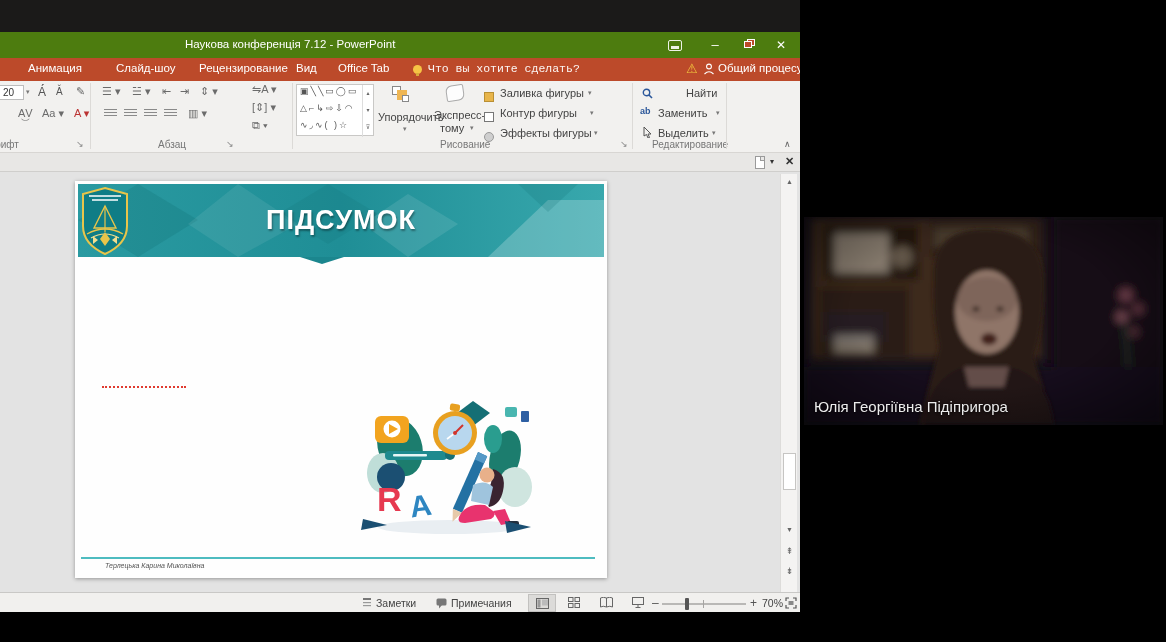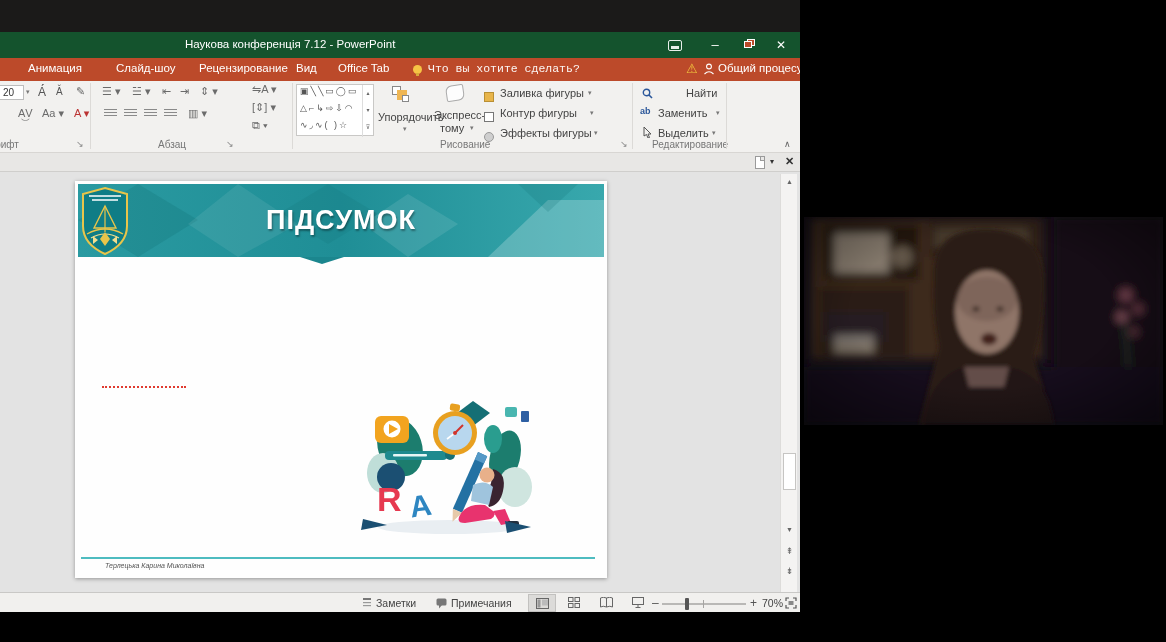--- a/index.html
+++ b/index.html
@@ -5,21 +5,21 @@
   * { margin:0; padding:0; box-sizing:border-box; }
   html,body { width:1166px; height:642px; overflow:hidden; background:#000;
               font-family:"Liberation Sans", sans-serif; }
   .abs { position:absolute; }
 
   
   #share { position:absolute; left:0; top:0; width:800px; height:642px; background:#000; }
   #topstrip { left:0; top:0; width:800px; height:32px; background:#1b1a19; }
 
   
-  #titlebar { left:0; top:32px; width:940px; height:26px; background:#14532d; color:#fff; }
+  #titlebar { left:0; top:32px; width:940px; height:26px; background:#4d7c0f; color:#fff; }
   #titlebar .title { left:185px; top:6px; font-size:11.5px; color:#fff; white-space:nowrap; }
   .winbtn { top:4px; width:26px; height:18px; text-align:center; color:#fff; font-size:13px; line-height:18px; }
   #ribbon-display-icon { left:668px; top:8px; width:14px; height:11px; border:1px solid rgba(255,255,255,.9); border-radius:2px; }
   #ribbon-display-icon::after { content:""; position:absolute; left:2px; bottom:1px; width:8px; height:3px; background:rgba(255,255,255,.9); }
   #min-btn { left:702px; }
   #restore-btn { left:736px; }
   #restore-btn .sq { position:absolute; left:8px; top:5px; width:8px; height:7px; border:1px solid #fff; background:#bc4a2a; }
   #restore-btn .sq2 { left:11px; top:3px; }
   #close-btn { left:768px; font-size:12px; }
 
@@ -414,14 +414,15 @@
         <ellipse cx="183" cy="95" rx="32" ry="42" fill="#8f7468"></ellipse>
         <ellipse cx="183" cy="82" rx="30" ry="22" fill="#6e564b" opacity="0.5"></ellipse>
         <ellipse cx="172" cy="92" rx="3.5" ry="2.5" fill="#3a2a24"></ellipse>
         <ellipse cx="196" cy="92" rx="3.5" ry="2.5" fill="#3a2a24"></ellipse>
         <ellipse cx="185" cy="122" rx="8" ry="6" fill="#42231e"></ellipse>
         <path d="M120 208 Q125 160 160 150 L205 150 Q245 158 250 208 Z" fill="#241419"></path>
         <path d="M160 150 L205 150 L200 170 L165 170 Z" fill="#8f7468" opacity="0.6"></path>
       </g>
       <rect width="359" height="208" fill="url(#vign)"></rect>
     </svg>
+    <div id="participant-name">Юлія Георгіївна Підіпригора</div>
   </div>
 </div>
 
 </body></html>

